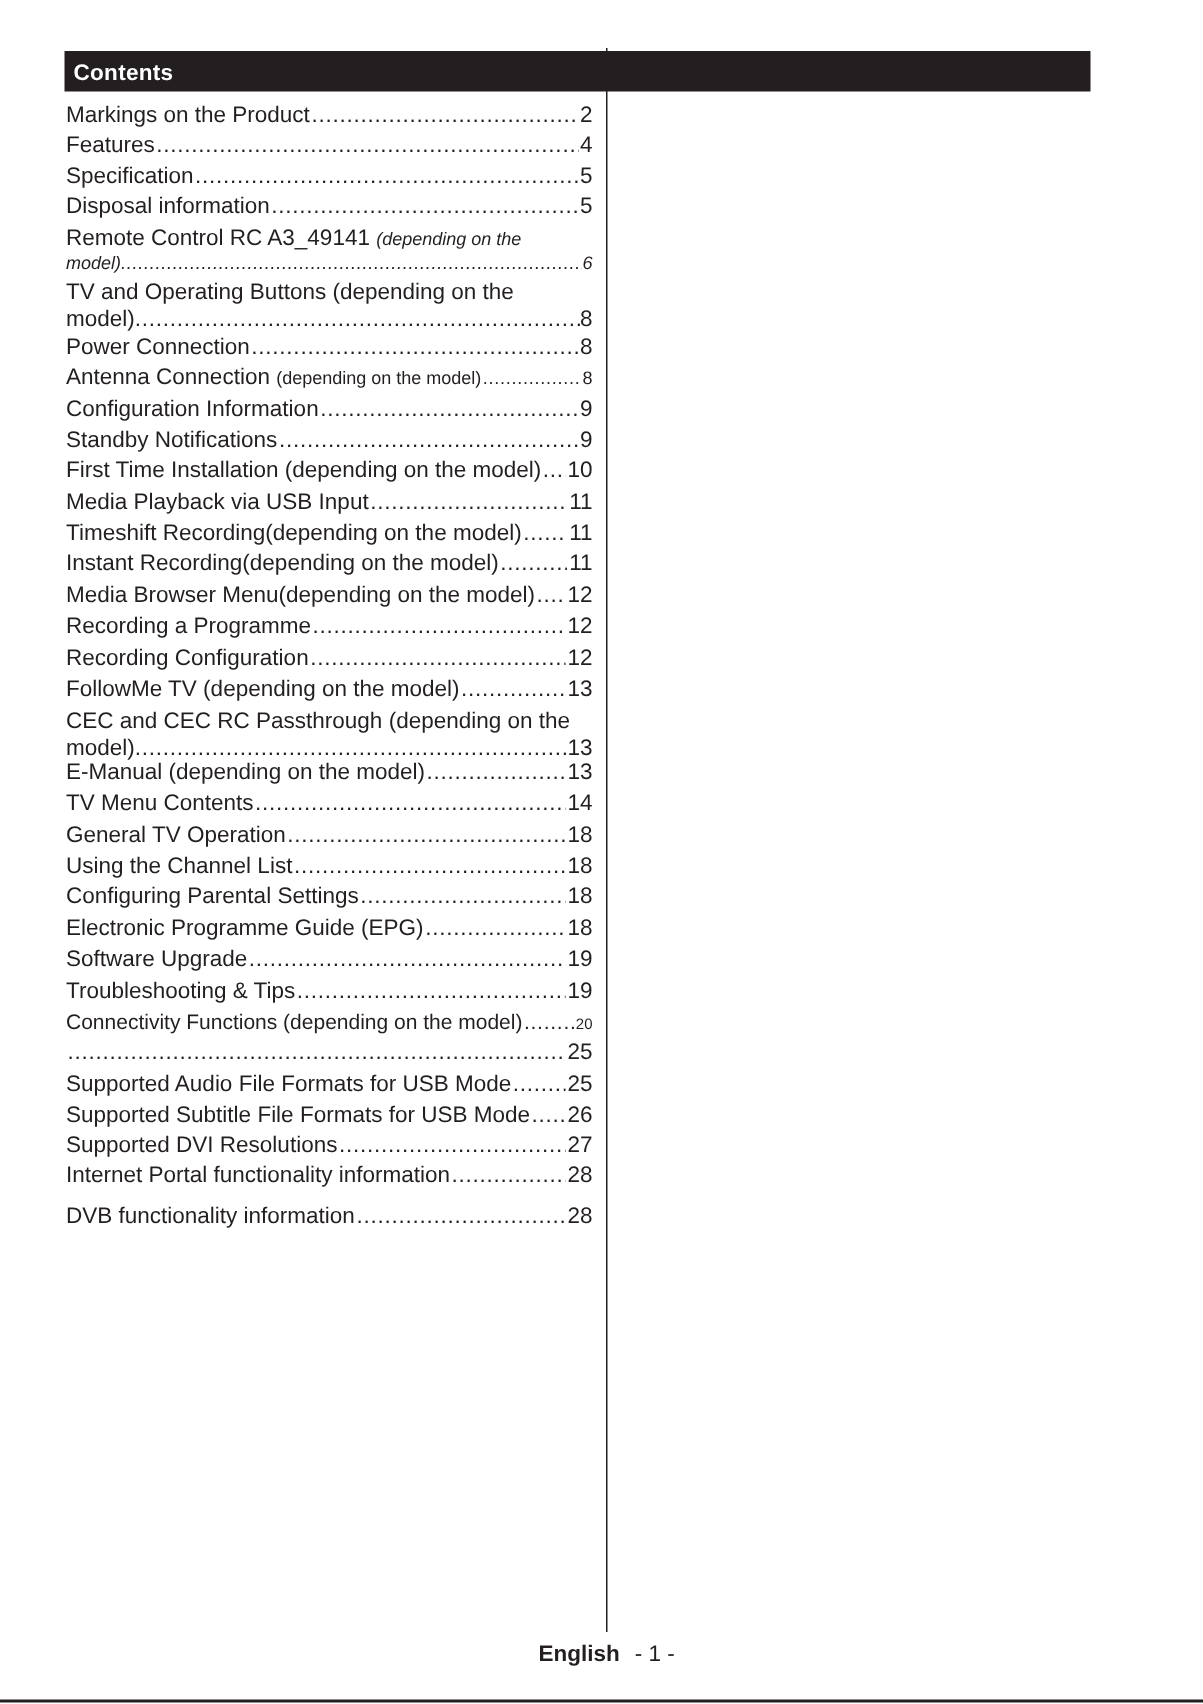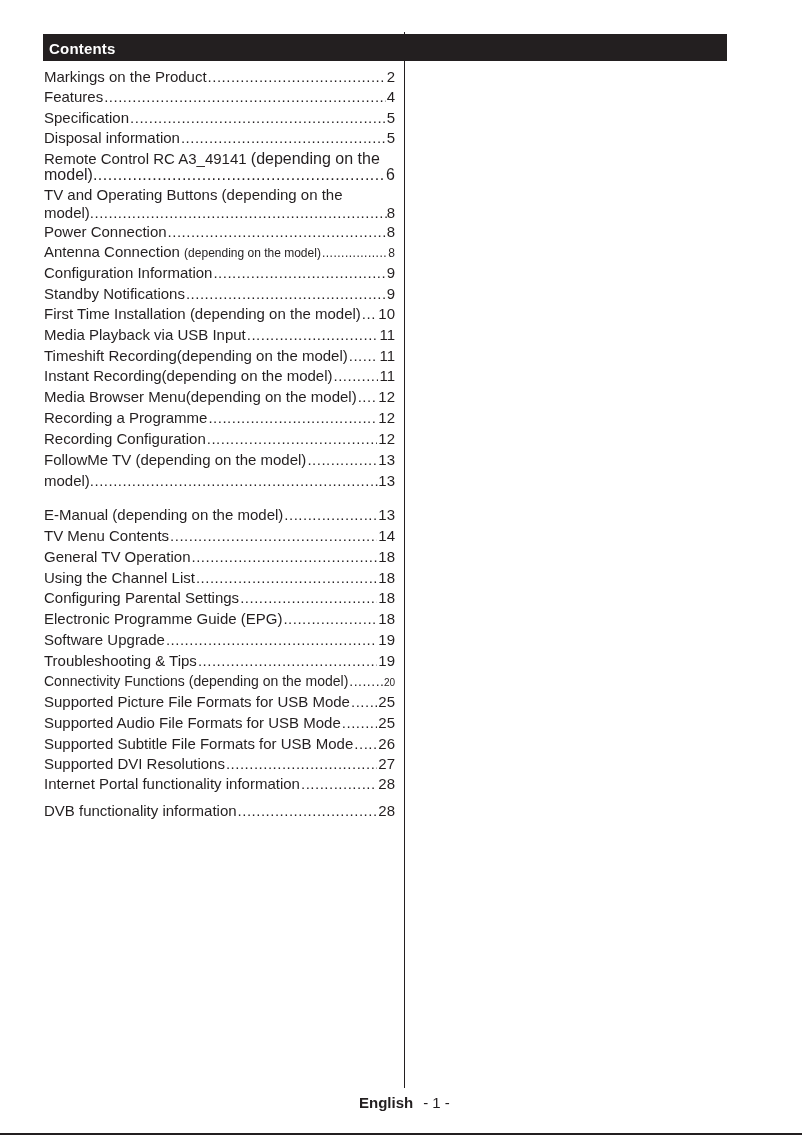--- a/index.html
+++ b/index.html
@@ -16,21 +16,21 @@
   .row .label { flex:0 0 auto; }
   .row .small { font-size:12px; }
   .row .dots { flex:1 1 auto; overflow:hidden; margin:0 1px; }
   .row .dots::after { content:"................................................................................................................................................................"; letter-spacing:0.5px; }
   .row .page { flex:0 0 auto; }
   .row2 { position:absolute; left:0; width:351px; font-size:15px; }
   .row2 .line1 { line-height:18px; white-space:nowrap; }
   .row2 .line2 { display:flex; align-items:baseline; white-space:nowrap; line-height:18px; }
   .row2 .line2 .dots { flex:1 1 auto; overflow:hidden; }
   .row2 .line2 .dots::after { content:"................................................................................................................................................................"; letter-spacing:0.5px; }
-  .small12 { font-size:16px; }
+  .small12 { font-size:12px;font-style:italic; }
   .footer { position:absolute; top:1094px; left:359px; font-size:15px; }
   .footer .lang { font-weight:bold; }
   .footer .pg { margin-left:10px; }
   .bottom-line { position:absolute; left:0; top:1133px; width:802px; height:2px; background:#231f20; }
 </style>
 </head>
 <body>
 
 <div class="header-bar">
   <span class="header-title">Contents</span>
@@ -130,20 +130,21 @@
       <span class="dots"></span>
       <span class="page">12</span>
     </div>
   <div class="row" style="top:383px">
       <span class="label">FollowMe TV (depending on the model)</span>
       <span class="dots"></span>
       <span class="page">13</span>
     </div>
 
   <div class="row2" style="top:405px">
+    <div class="line1"><span>CEC and CEC RC Passthrough (depending on the</span></div>
     <div class="line2">
         <span>model)</span>
         <span class="dots"></span>
         <span>13</span>
       </div>
   </div>
 
   <div class="row" style="top:438px">
       <span class="label">E-Manual (depending on the model)</span>
       <span class="dots"></span>
@@ -183,21 +184,20 @@
       <span class="label">Troubleshooting &amp; Tips</span>
       <span class="dots"></span>
       <span class="page">19</span>
     </div>
   <div class="row" style="top:604px;font-size:14px">
       <span class="label">Connectivity Functions (depending on the model)</span>
       <span class="dots"></span>
       <span class="page" style="font-size:10px">20</span>
     </div>
   <div class="row" style="top:625px">
-      <span class="label">Supported Picture File Formats for USB Mode</span>
       <span class="dots"></span>
       <span class="page">25</span>
     </div>
   <div class="row" style="top:646px">
       <span class="label">Supported Audio File Formats for USB Mode</span>
       <span class="dots"></span>
       <span class="page">25</span>
     </div>
   <div class="row" style="top:667px">
       <span class="label">Supported Subtitle File Formats for USB Mode</span>

